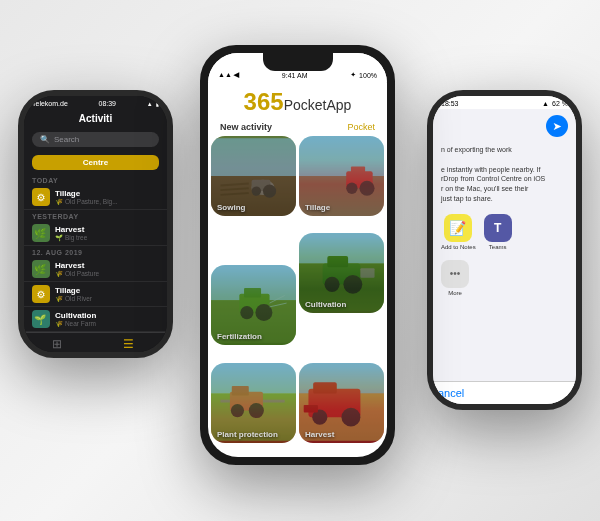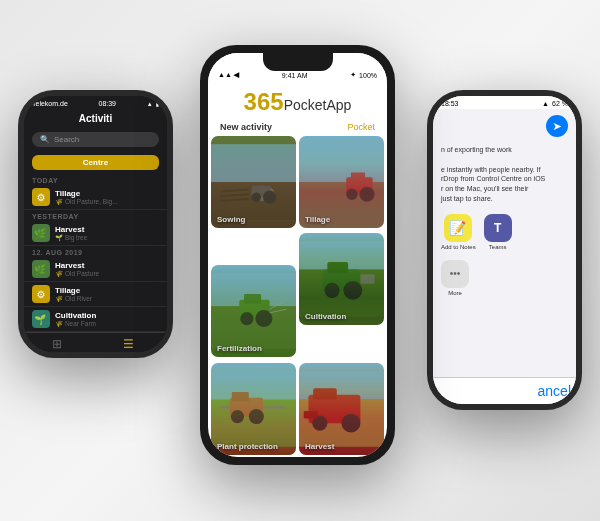--- a/index.html
+++ b/index.html
@@ -265,23 +265,23 @@
     
     .center-grid {
       display: grid;
       grid-template-columns: 1fr 1fr;
       gap: 3px;
       padding: 0 3px;
       flex: 1;
     }
     .grid-cell {
       position: relative;
-      border-radius: 7px;
+      border-radius: 14px;
       overflow: hidden;
-      height: 92px;
+      height: 80px;
     }
     .grid-cell-label {
       position: absolute;
       bottom: 4px;
       left: 6px;
       color: #fff;
       font-size: 8px;
       font-weight: 600;
       text-shadow: 0 1px 3px rgba(0,0,0,0.7);
     }
@@ -374,23 +374,23 @@
     .icon-notes { background: #f5e642; }
     .icon-teams { background: #5458a5; }
     .icon-more { background: #e0e0e0; }
     .right-share-icon-label {
       font-size: 6px;
       color: #333;
     }
 
     .right-cancel-bar {
       background: #fff;
-      text-align: right;
+      text-align: left;
       padding: 5px;
-      font-size: 14px;
+      font-size: 11px;
       color: #007aff;
       font-weight: 500;
       border-top: 0.5px solid #ccc;
     }
 
     
     .farm-scene {
       position: relative;
       overflow: hidden;
     }

